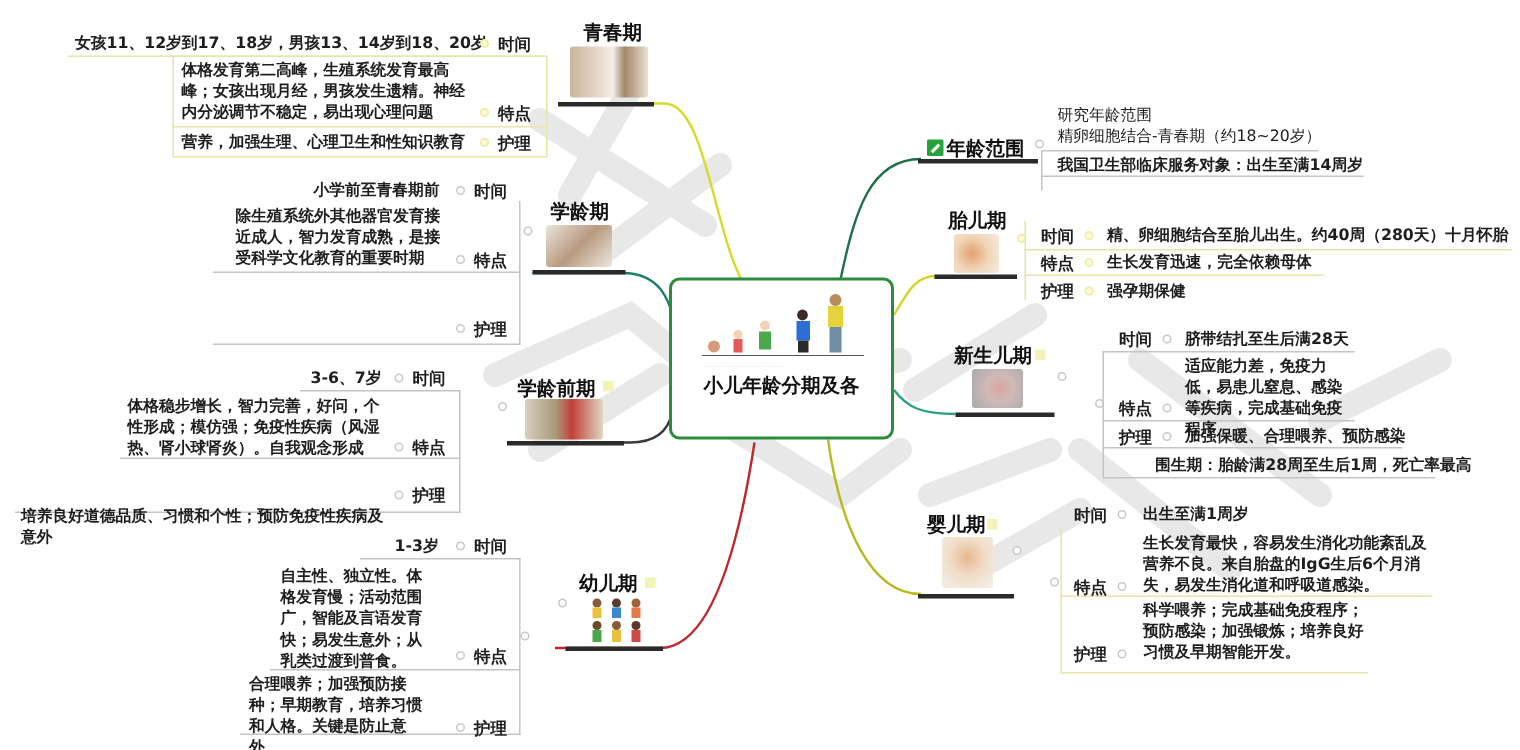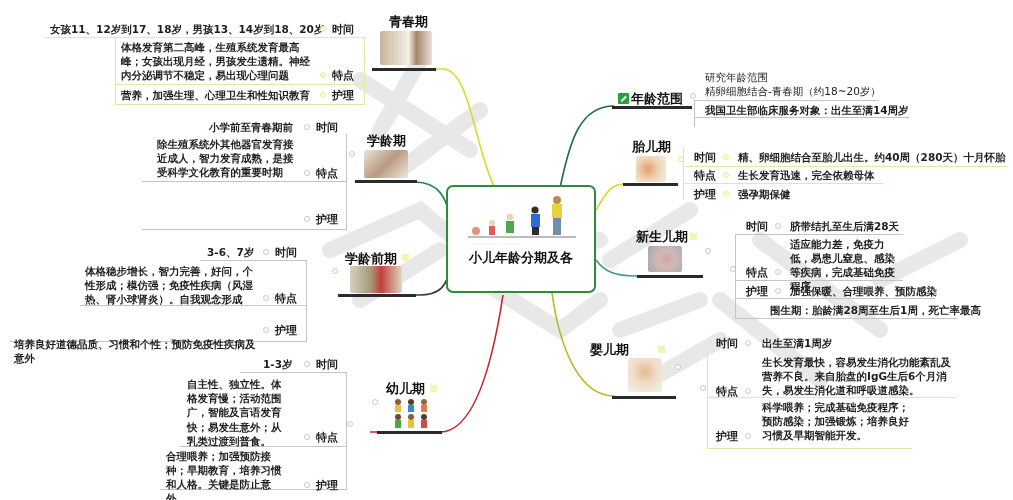--- a/index.html
+++ b/index.html
@@ -222,21 +222,21 @@
   <div class="dot" style="left:775px;top:223px;"></div>
   <div class="t" style="left:790px;top:219px;">脐带结扎至生后满28天</div>
   <div class="lbl" style="left:746px;top:265px;">特点</div>
   <div class="dot" style="left:775px;top:269px;"></div>
   <div class="t wrap" style="left:790px;top:237px;width:110px;">适应能力差，免疫力低，易患儿窒息、感染等疾病，完成基础免疫程序</div>
   <div class="lbl" style="left:746px;top:284px;">护理</div>
   <div class="dot" style="left:775px;top:288px;"></div>
   <div class="t" style="left:790px;top:284px;">加强保暖、合理喂养、预防感染</div>
   <div class="t" style="left:746px;top:303px;margin-left:24px;">围生期：胎龄满28周至生后1周，死亡率最高</div>
 
-  <div class="node-title" style="left:590px;top:341px;">婴儿期</div>
+  <div class="node-title" style="left:618px;top:341px;">婴儿期</div>
   <div class="marker" style="left:658px;top:346px;"></div>
   <div class="pic" style="left:628px;top:358px;width:34px;height:34px;background:radial-gradient(circle at 50% 40%,#e8b890 0%,#f0dcc8 45%,#f4f0e8 100%);"></div>
   <div class="node-bar" style="left:612px;top:396px;width:64px;"></div>
   <div class="dot" style="left:675px;top:364px;"></div>
   <div class="dot" style="left:700px;top:385px;"></div>
 
   <div class="vline ylw" style="left:707px;top:352px;height:96px;"></div>
   <div class="hline ylw" style="left:707px;top:352px;width:0px;"></div>
   <div class="hline ylw" style="left:707px;top:397px;width:248px;"></div>
   <div class="hline ylw" style="left:707px;top:448px;width:205px;"></div>

